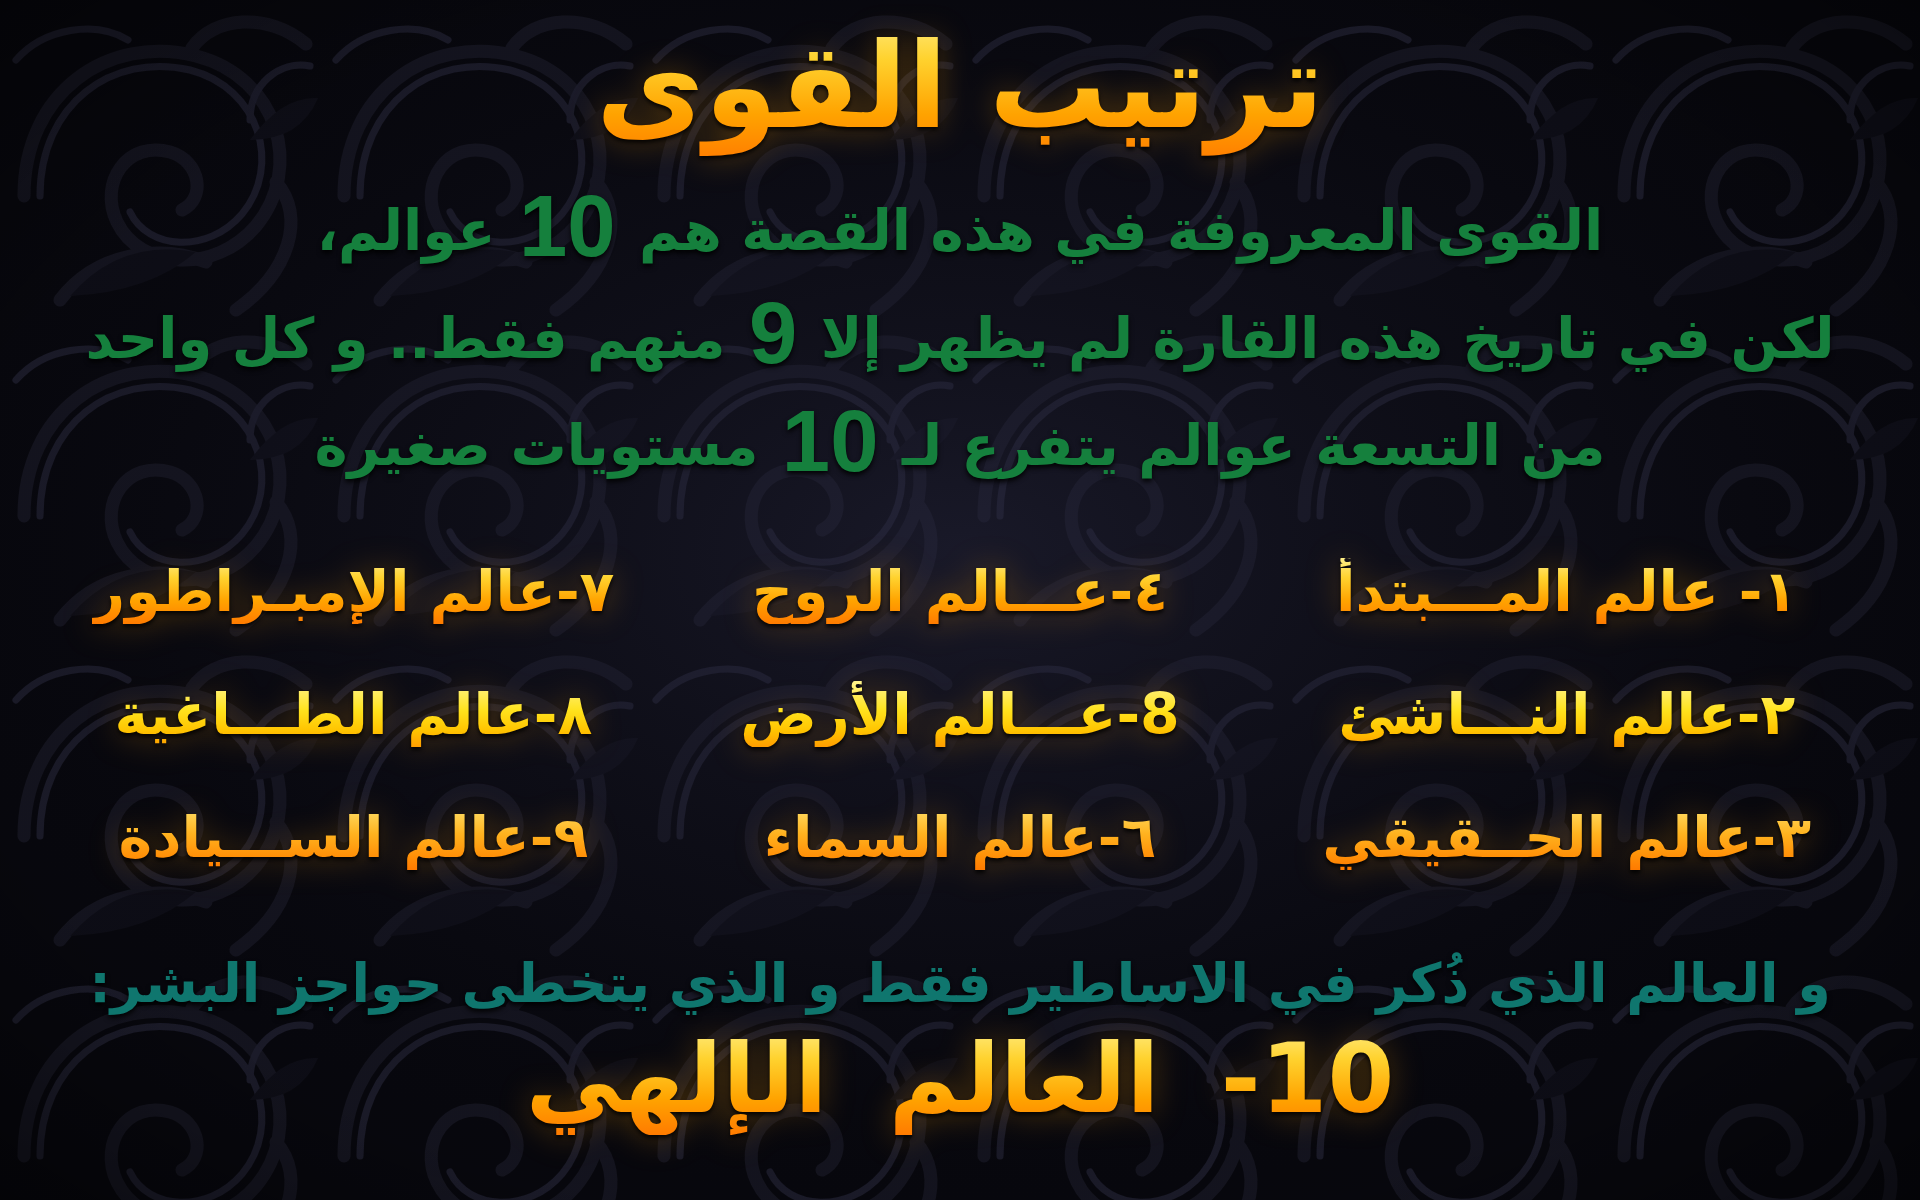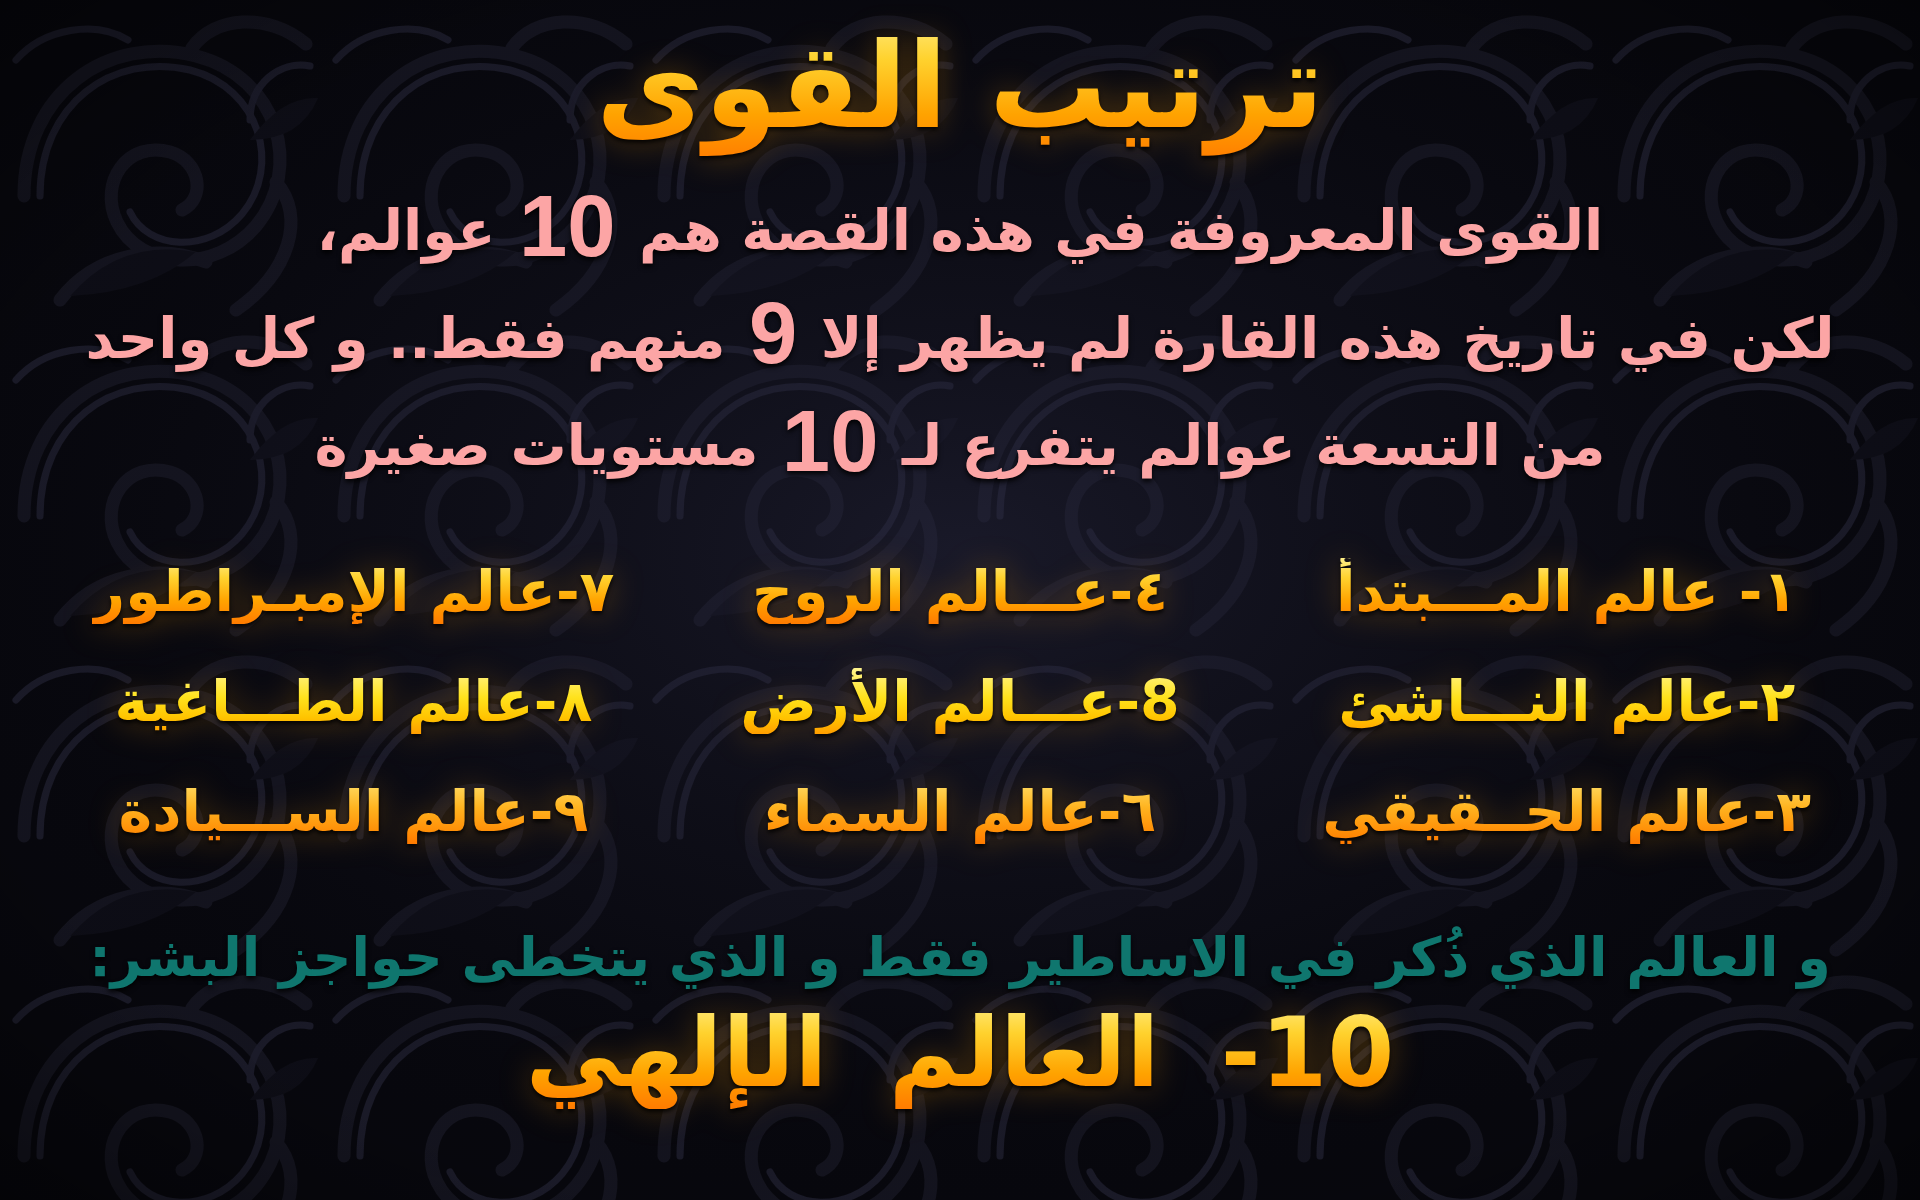--- a/index.html
+++ b/index.html
@@ -20,33 +20,33 @@
     -webkit-text-fill-color:transparent;
     filter:drop-shadow(0 3px 2px rgba(0,0,0,.85)) drop-shadow(0 0 16px rgba(255,160,0,.28));
   }
   .g1{background-image:linear-gradient(180deg,#ffef8a 0%,#ffd22e 30%,#ffa300 65%,#ff7b00 100%);}
   .g2{background-image:linear-gradient(180deg,#fff48e 0%,#ffe21c 45%,#ffc400 75%,#ff9d00 100%);}
   .g3{background-image:linear-gradient(180deg,#ffe36e 0%,#ffb31f 45%,#ff8f07 80%,#ff7a00 100%);}
   .title{
     margin:10px 0 0;font-size:118px;font-weight:bold;letter-spacing:6px;line-height:1.3;
   }
   .intro{
-    margin-top:14px;text-align:center;color:#fca5a5;font-weight:bold;
+    margin-top:14px;text-align:center;color:#15803d;font-weight:bold;
     font-size:56px;line-height:1.92;
     text-shadow:0 3px 5px rgba(0,0,0,.9);
   }
   .intro .num{
     font-size:1.55em;line-height:0;vertical-align:-0.06em;
     font-family:"Liberation Sans",sans-serif;letter-spacing:-2px;padding:0 4px;
   }
   .worlds{
     margin-top:58px;width:1780px;
     display:grid;grid-template-columns:repeat(3,1fr);column-gap:40px;
   }
-  .col{display:flex;flex-direction:column;gap:44px;align-items:center;}
+  .col{display:flex;flex-direction:column;gap:57px;align-items:center;}
   .world{font-size:57px;font-weight:bold;white-space:nowrap;}
   .footer-line{
     margin:82px 0 0;font-size:54px;font-weight:bold;color:#0f766e;
     text-shadow:0 3px 5px rgba(0,0,0,.9);text-align:center;
   }
   .divine{
     margin-top:8px;font-size:96px;font-weight:bold;word-spacing:28px;letter-spacing:2px;
   }
 </style>
 </head>

